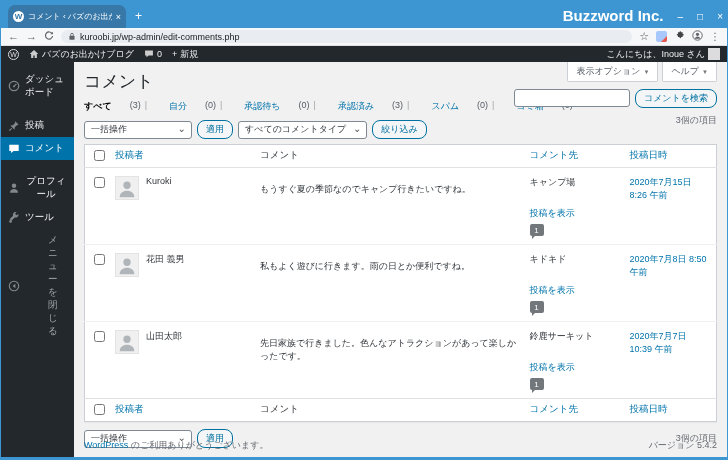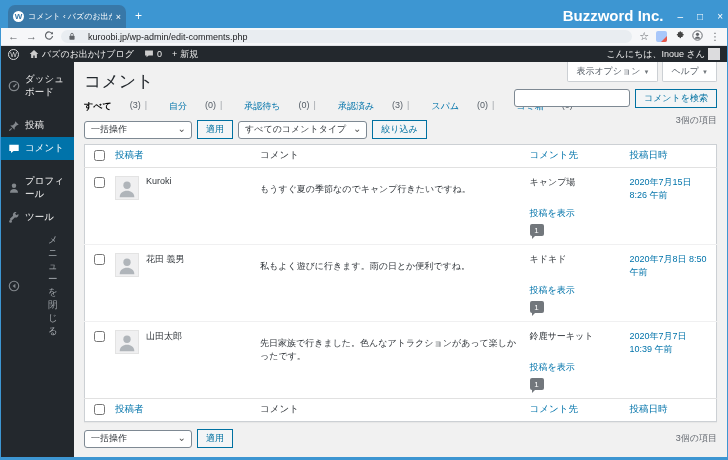--- a/index.html
+++ b/index.html
@@ -18,21 +18,21 @@
   .tab-title{font-size:8px;white-space:nowrap;overflow:hidden;flex:1;}
   .tab-close{font-size:9px;cursor:default;flex:0 0 auto;}
   .newtab{font-size:12px;margin:0 0 5px 9px;}
   .titlebar .spacer{flex:1;}
   .win-title{font-size:15px;font-weight:bold;margin-bottom:4px;margin-left:12px;}
   .win-controls{display:flex;margin:0 4px 6px 14px;gap:14px;font-size:10px;}
 
   
   .toolbar{height:18px;background:#f6f7f9;border-bottom:1px solid #dfe1e5;display:flex;align-items:center;padding:0 7px;gap:7px;flex:0 0 auto;}
   .nav-ic{color:#5f6368;font-size:11px;line-height:1;}
-  .urlbar{flex:1;height:13px;background:#e9edf1;border-radius:7px;display:flex;align-items:center;padding:0 7px;gap:12px;}
+  .urlbar{flex:1;height:13px;background:#e9edf1;border-radius:7px;display:flex;align-items:center;padding:0 7px;gap:4px;}
   .urlbar svg{flex:0 0 auto;}
   .url-text{font-size:9px;color:#202124;white-space:nowrap;overflow:hidden;}
   .cap-ic{width:11px;height:11px;background:#a8c7fa;border-radius:2px;position:relative;overflow:hidden;}
   .cap-ic::after{content:"";position:absolute;right:0;bottom:0;border-left:6px solid transparent;border-bottom:6px solid #e8584a;}
   .dots{color:#5f6368;font-size:10px;}
 
   
   .adminbar{height:16px;background:var(--admin-dark);color:#eee;display:flex;align-items:center;padding:0 7px;gap:10px;font-size:9px;flex:0 0 auto;}
   .ab-item{display:flex;align-items:center;gap:3px;}
   .wp-logo{width:11px;height:11px;border:1px solid #ddd;border-radius:50%;font-size:7px;display:flex;align-items:center;justify-content:center;color:#ddd;}
@@ -40,42 +40,42 @@
   .ab-avatar{width:12px;height:12px;background:#dcdcde;display:inline-block;}
 
   
   .main{flex:1;display:flex;min-height:0;}
   .sidebar{width:73px;background:var(--admin-dark);color:#eee;padding-top:6px;flex:0 0 auto;}
   .side-item{display:flex;align-items:center;gap:5px;padding:5px 7px;font-size:9.5px;position:relative;cursor:default;}
   .side-item svg{color:#82878c;flex:0 0 auto;}
   .side-item.current{background:var(--accent);color:#fff;}
   .side-item.current svg{color:#fff;}
   .side-item.current::after{content:"";position:absolute;right:-6px;top:50%;transform:translateY(-50%);border:6px solid transparent;border-left-color:var(--accent);}
-  .side-item.gap{margin-top:10px;}
+  .side-item.gap{margin-top:10px;text-align:center;}
   .side-item.muted{color:#a0a5aa;gap:28px;}
 
   .content{flex:1;background:var(--content-bg);position:relative;padding:0 10px;min-width:0;}
 
   .screen-tabs{position:absolute;top:0;right:10px;display:flex;gap:4px;}
   .screen-tab{background:#fff;border:1px solid #ccd0d4;border-top:none;border-radius:0 0 2px 2px;padding:3px 8px;font-size:9px;color:#555d66;}
   .screen-tab .caret{font-size:6px;color:#72777c;margin-left:3px;}
 
   .page-title{font-size:17px;font-weight:400;color:#23282d;padding-top:8px;}
   .views{margin:7px 0 7px;font-size:9px;display:flex;flex-wrap:wrap;}
   .view{display:flex;gap:18px;}
   .view + .view::before{content:"|";color:#a0a5aa;margin:0 4px;}
   .view a{color:var(--accent);text-decoration:none;}
   .view.current a{color:#000;font-weight:bold;}
   .view .cnt{color:#555d66;}
 
   .controls{display:flex;gap:5px;align-items:center;margin-bottom:5px;}
   .selectbox{background:#fff;border:1px solid #7e8993;border-radius:3px;height:18px;font-size:9px;color:#32373c;display:flex;align-items:center;padding:0 20px 0 6px;position:relative;}
   .selectbox::after{content:"⌄";position:absolute;right:5px;top:1px;color:#555;font-size:10px;}
   .sel-bulk{width:108px;}
-  .btn{background:#f3f5f6;border:1px solid var(--btn-border);color:var(--btn-border);border-radius:0;height:19px;font-size:9px;padding:0 8px;display:flex;align-items:center;cursor:default;text-align:center;}
+  .btn{background:#f3f5f6;border:1px solid var(--btn-border);color:var(--btn-border);border-radius:8px;height:19px;font-size:9px;padding:0 8px;display:flex;align-items:center;cursor:default;text-align:center;}
 
   .search-row{position:absolute;top:27px;right:10px;display:flex;gap:5px;}
   .search-input{width:116px;height:18px;border:1px solid #7e8993;border-radius:3px;background:#fff;font-size:9px;padding:0 4px;}
   .count-right{position:absolute;top:52px;right:10px;font-size:9px;color:#646970;}
 
   table.list{width:100%;border-collapse:collapse;background:#fff;border:1px solid #ccd0d4;box-shadow:0 1px 1px rgba(0,0,0,.04);}
   .list th,.list td{text-align:left;vertical-align:top;font-weight:normal;}
   .list thead th{font-size:9.5px;padding:4px 5px;border-bottom:1px solid #e1e1e1;}
   .list tfoot th{font-size:9.5px;padding:4px 5px;border-top:1px solid #e1e1e1;}
   .list th.sortable{color:var(--accent);}
@@ -363,15 +363,20 @@
         </tfoot>
       </table>
 
       <div class="bottom-controls">
         <div class="selectbox sel-bulk">一括操作</div>
         <button class="btn">適用</button>
         <span class="spacer"></span>
         <span class="bottom-count">3個の項目</span>
       </div>
 
+      <div class="wp-footer">
+        <span><a>WordPress</a><span> のご利用ありがとうございます。</span></span>
+        <span class="spacer"></span>
+        <span>バージョン 5.4.2</span>
+      </div>
     </div>
   </div>
 </div>
 
 </body></html>

